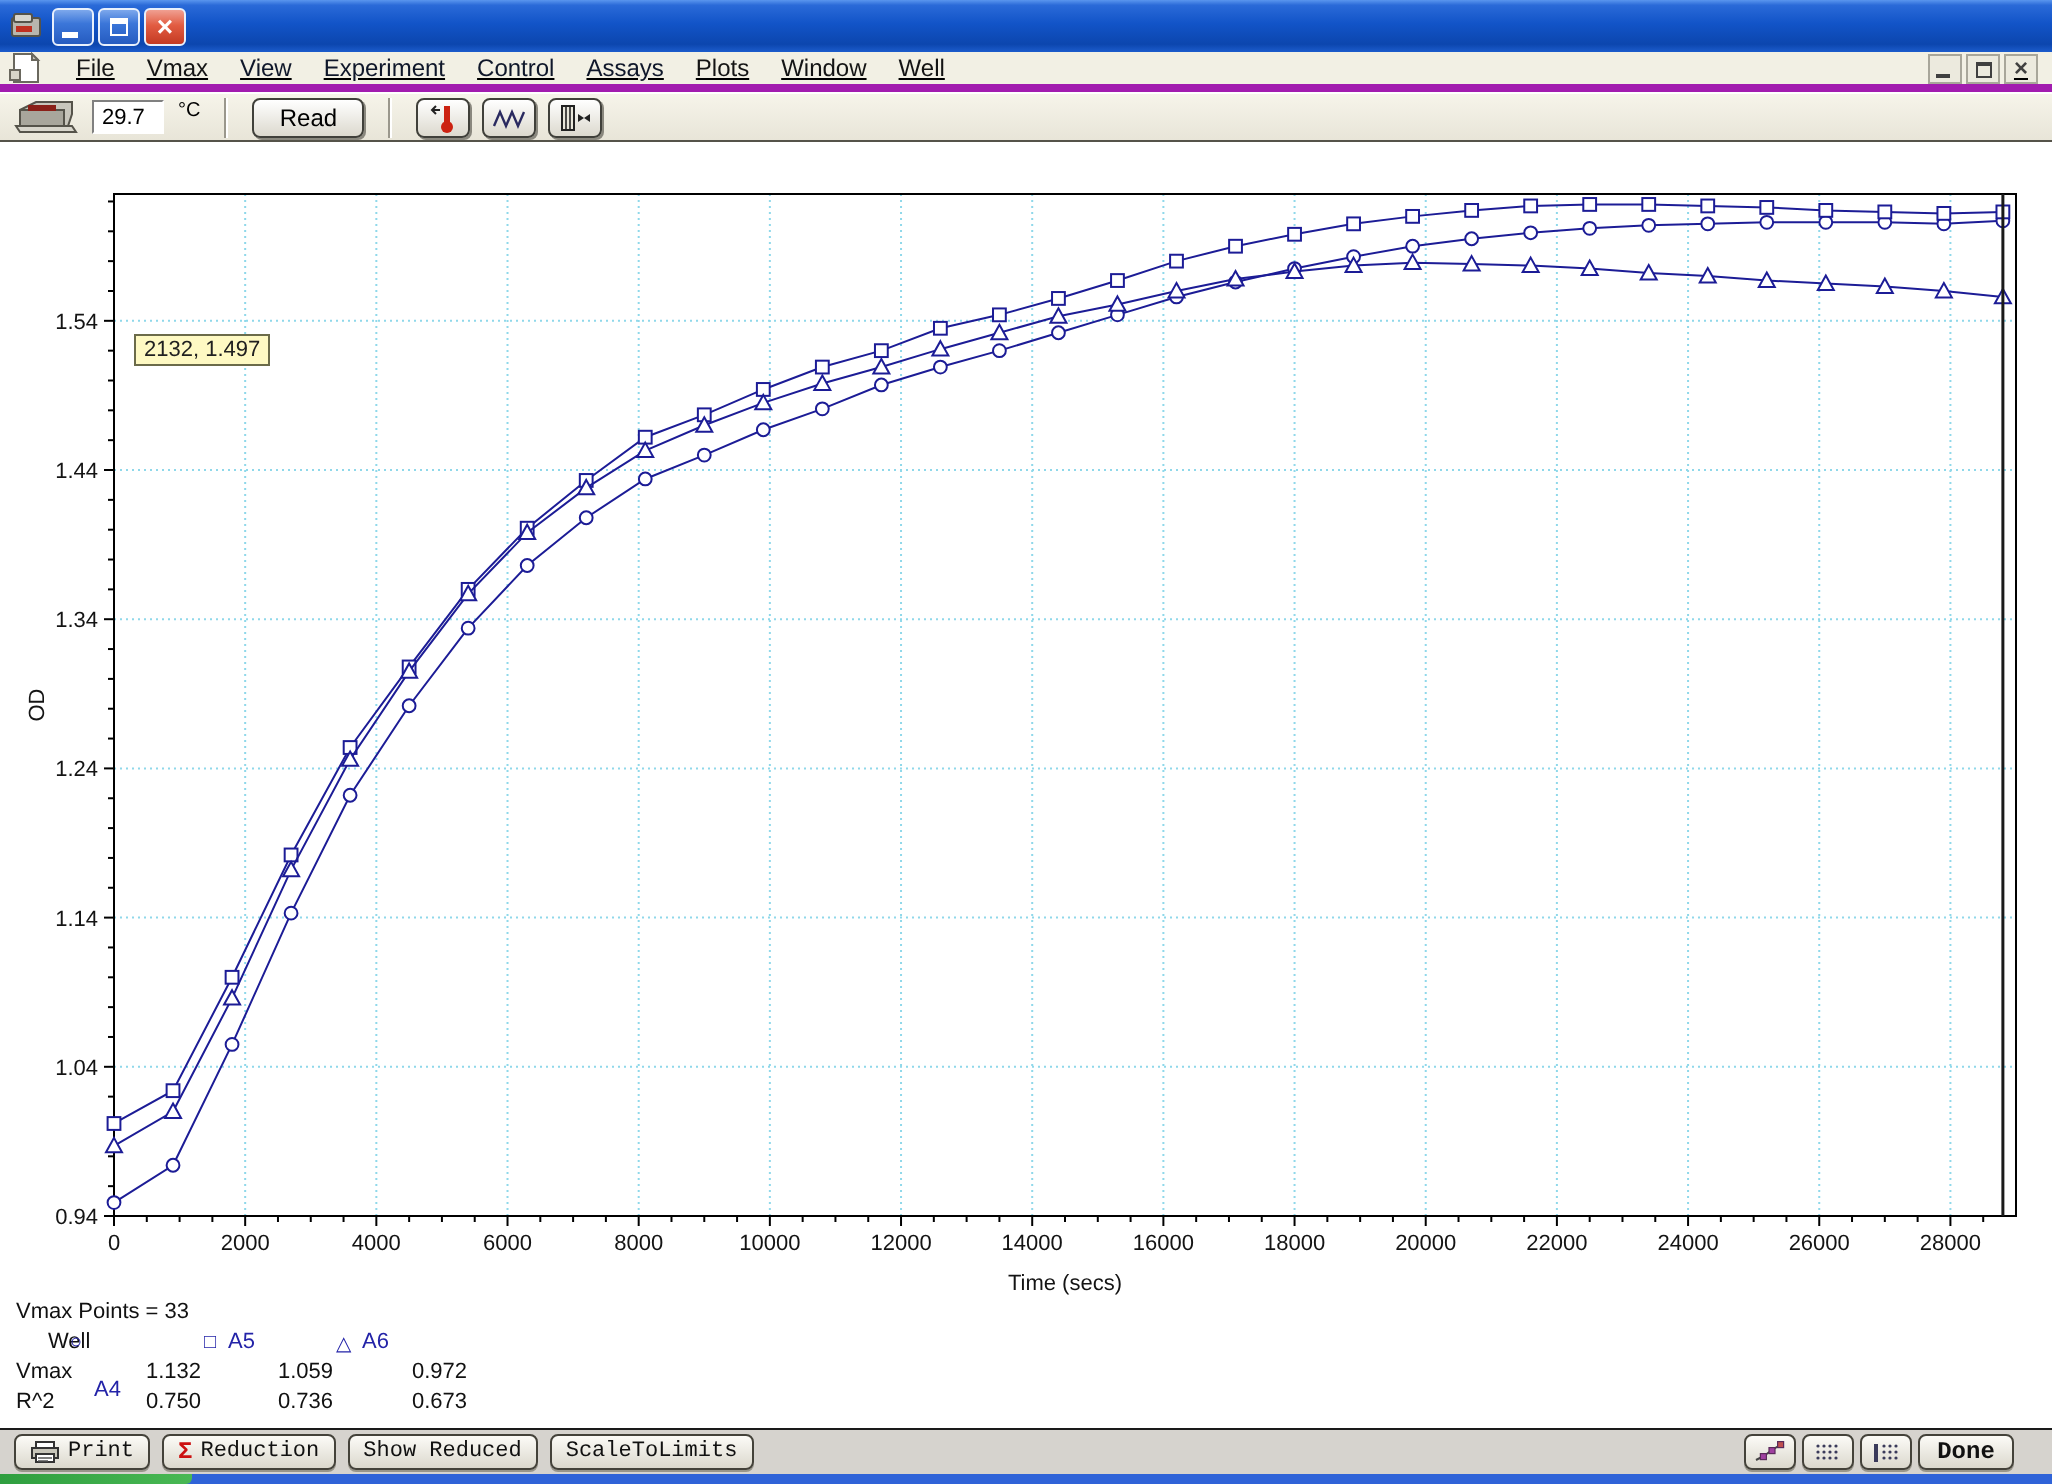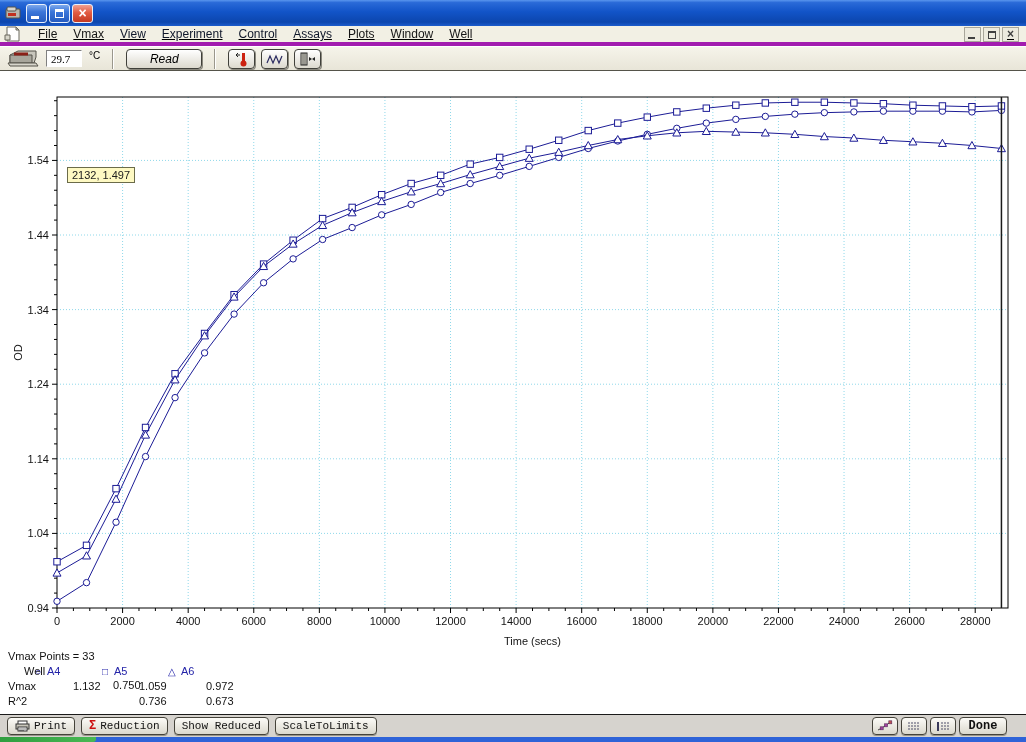--- a/index.html
+++ b/index.html
@@ -54,32 +54,32 @@
   
   .toolbar {
     position:absolute; left:0; top:46px; width:1026px; height:25px;
     background:linear-gradient(180deg,#f6f4ea,#e8e5d8);
     border-top:1px solid #ffffff; border-bottom:1px solid #55534a;
     display:flex; align-items:center; padding:0 6px; gap:6px;
   }
   .temp-field {
     width:36px; height:17px; background:#fff; border:1px solid;
     border-color:#808080 #ffffff #ffffff #808080;
-    font-size:11px; display:flex; align-items:center; padding-left:4px;font-family:Liberation Serif, serif;
+    font-size:11px; display:flex; align-items:center; padding-left:4px;
   }
   .temp-unit { font-size:10px; margin-left:1px; margin-top:-6px; }
   .tb-sep { width:2px; height:20px; border-left:1px solid #9a978c; border-right:1px solid #fff; margin:0 6px; }
   .btn3d {
     height:20px; border:1px solid #40403a; border-radius:4px;
     background:linear-gradient(180deg,#ffffff,#dcd9ce);
     box-shadow:1px 1px 0 #8a887e; font-size:12px;
     display:flex; align-items:center; justify-content:center; padding:0 8px; cursor:default;
     font-family:"Liberation Sans",sans-serif;
   }
-  .read-btn { width:76px;font-style:italic; }
+  .read-btn { width:56px; }
   .icon-btn { width:27px; padding:0; }
 
   
   .document { position:absolute; left:0; top:71px; width:1026px; height:643px; background:#fff; }
   #chart-svg { position:absolute; left:0; top:0; }
   .tooltip {
     position:absolute; left:67px; top:96px;
     background:#fef9c3; border:1px solid #6b6b4a; color:#202020;
     font-size:11px; padding:1px 4px; white-space:nowrap;
   }
@@ -442,33 +442,33 @@
         <path d="M971.9275862068965 70.48905109489044 L975.9275862068965 77.68905109489044 L967.9275862068965 77.68905109489044 Z" fill="#fff" stroke="#1c1c96"></path>
         <path d="M1001.4413793103448 73.47299270072989 L1005.4413793103448 80.67299270072989 L997.4413793103448 80.67299270072989 Z" fill="#fff" stroke="#1c1c96"></path>
         <line x1="1001.4413793103448" y1="26" x2="1001.4413793103448" y2="537" stroke="#1a1a1a" stroke-width="1.5"></line>
       </svg>
     <div class="tooltip">2132, 1.497</div>
 
     <span class="stat" style="left:8px;   top:579px;">Vmax Points = 33</span>
 
     <span class="stat" style="left:24px;   top:594px;">Well</span>
     <span class="stat legend-marker" style="left:35px;  top:595px;">○</span>
-    <span class="stat blue" style="left:47px;  top:594px;">A4</span>
+    <span class="stat blue" style="left:47px;  top:618px;">A4</span>
     <span class="stat legend-marker" style="left:102px; top:595px;">□</span>
     <span class="stat blue" style="left:114px; top:594px;">A5</span>
     <span class="stat legend-marker" style="left:168px; top:595px;">△</span>
     <span class="stat blue" style="left:181px; top:594px;">A6</span>
 
     <span class="stat" style="left:8px;   top:609px;">Vmax</span>
     <span class="stat" style="left:73px;  top:609px;">1.132</span>
     <span class="stat" style="left:139px; top:609px;">1.059</span>
     <span class="stat" style="left:206px; top:609px;">0.972</span>
 
     <span class="stat" style="left:8px;   top:624px;">R^2</span>
-    <span class="stat" style="left:73px;  top:608px;margin-left:40px;">0.750</span>
+    <span class="stat" style="left:73px;  top:624px;">0.750</span>
     <span class="stat" style="left:139px; top:624px;">0.736</span>
     <span class="stat" style="left:206px; top:624px;">0.673</span>
   </div>
 
   <div class="bottombar">
     <div class="macbtn">
       <svg width="15" height="12" viewBox="0 0 15 12">
         <rect x="3" y="1" width="9" height="4" fill="#fff" stroke="#333"></rect>
         <rect x="1" y="4" width="13" height="5" fill="#c8c6ba" stroke="#333"></rect>
         <rect x="3" y="7" width="9" height="4" fill="#fff" stroke="#333"></rect>

